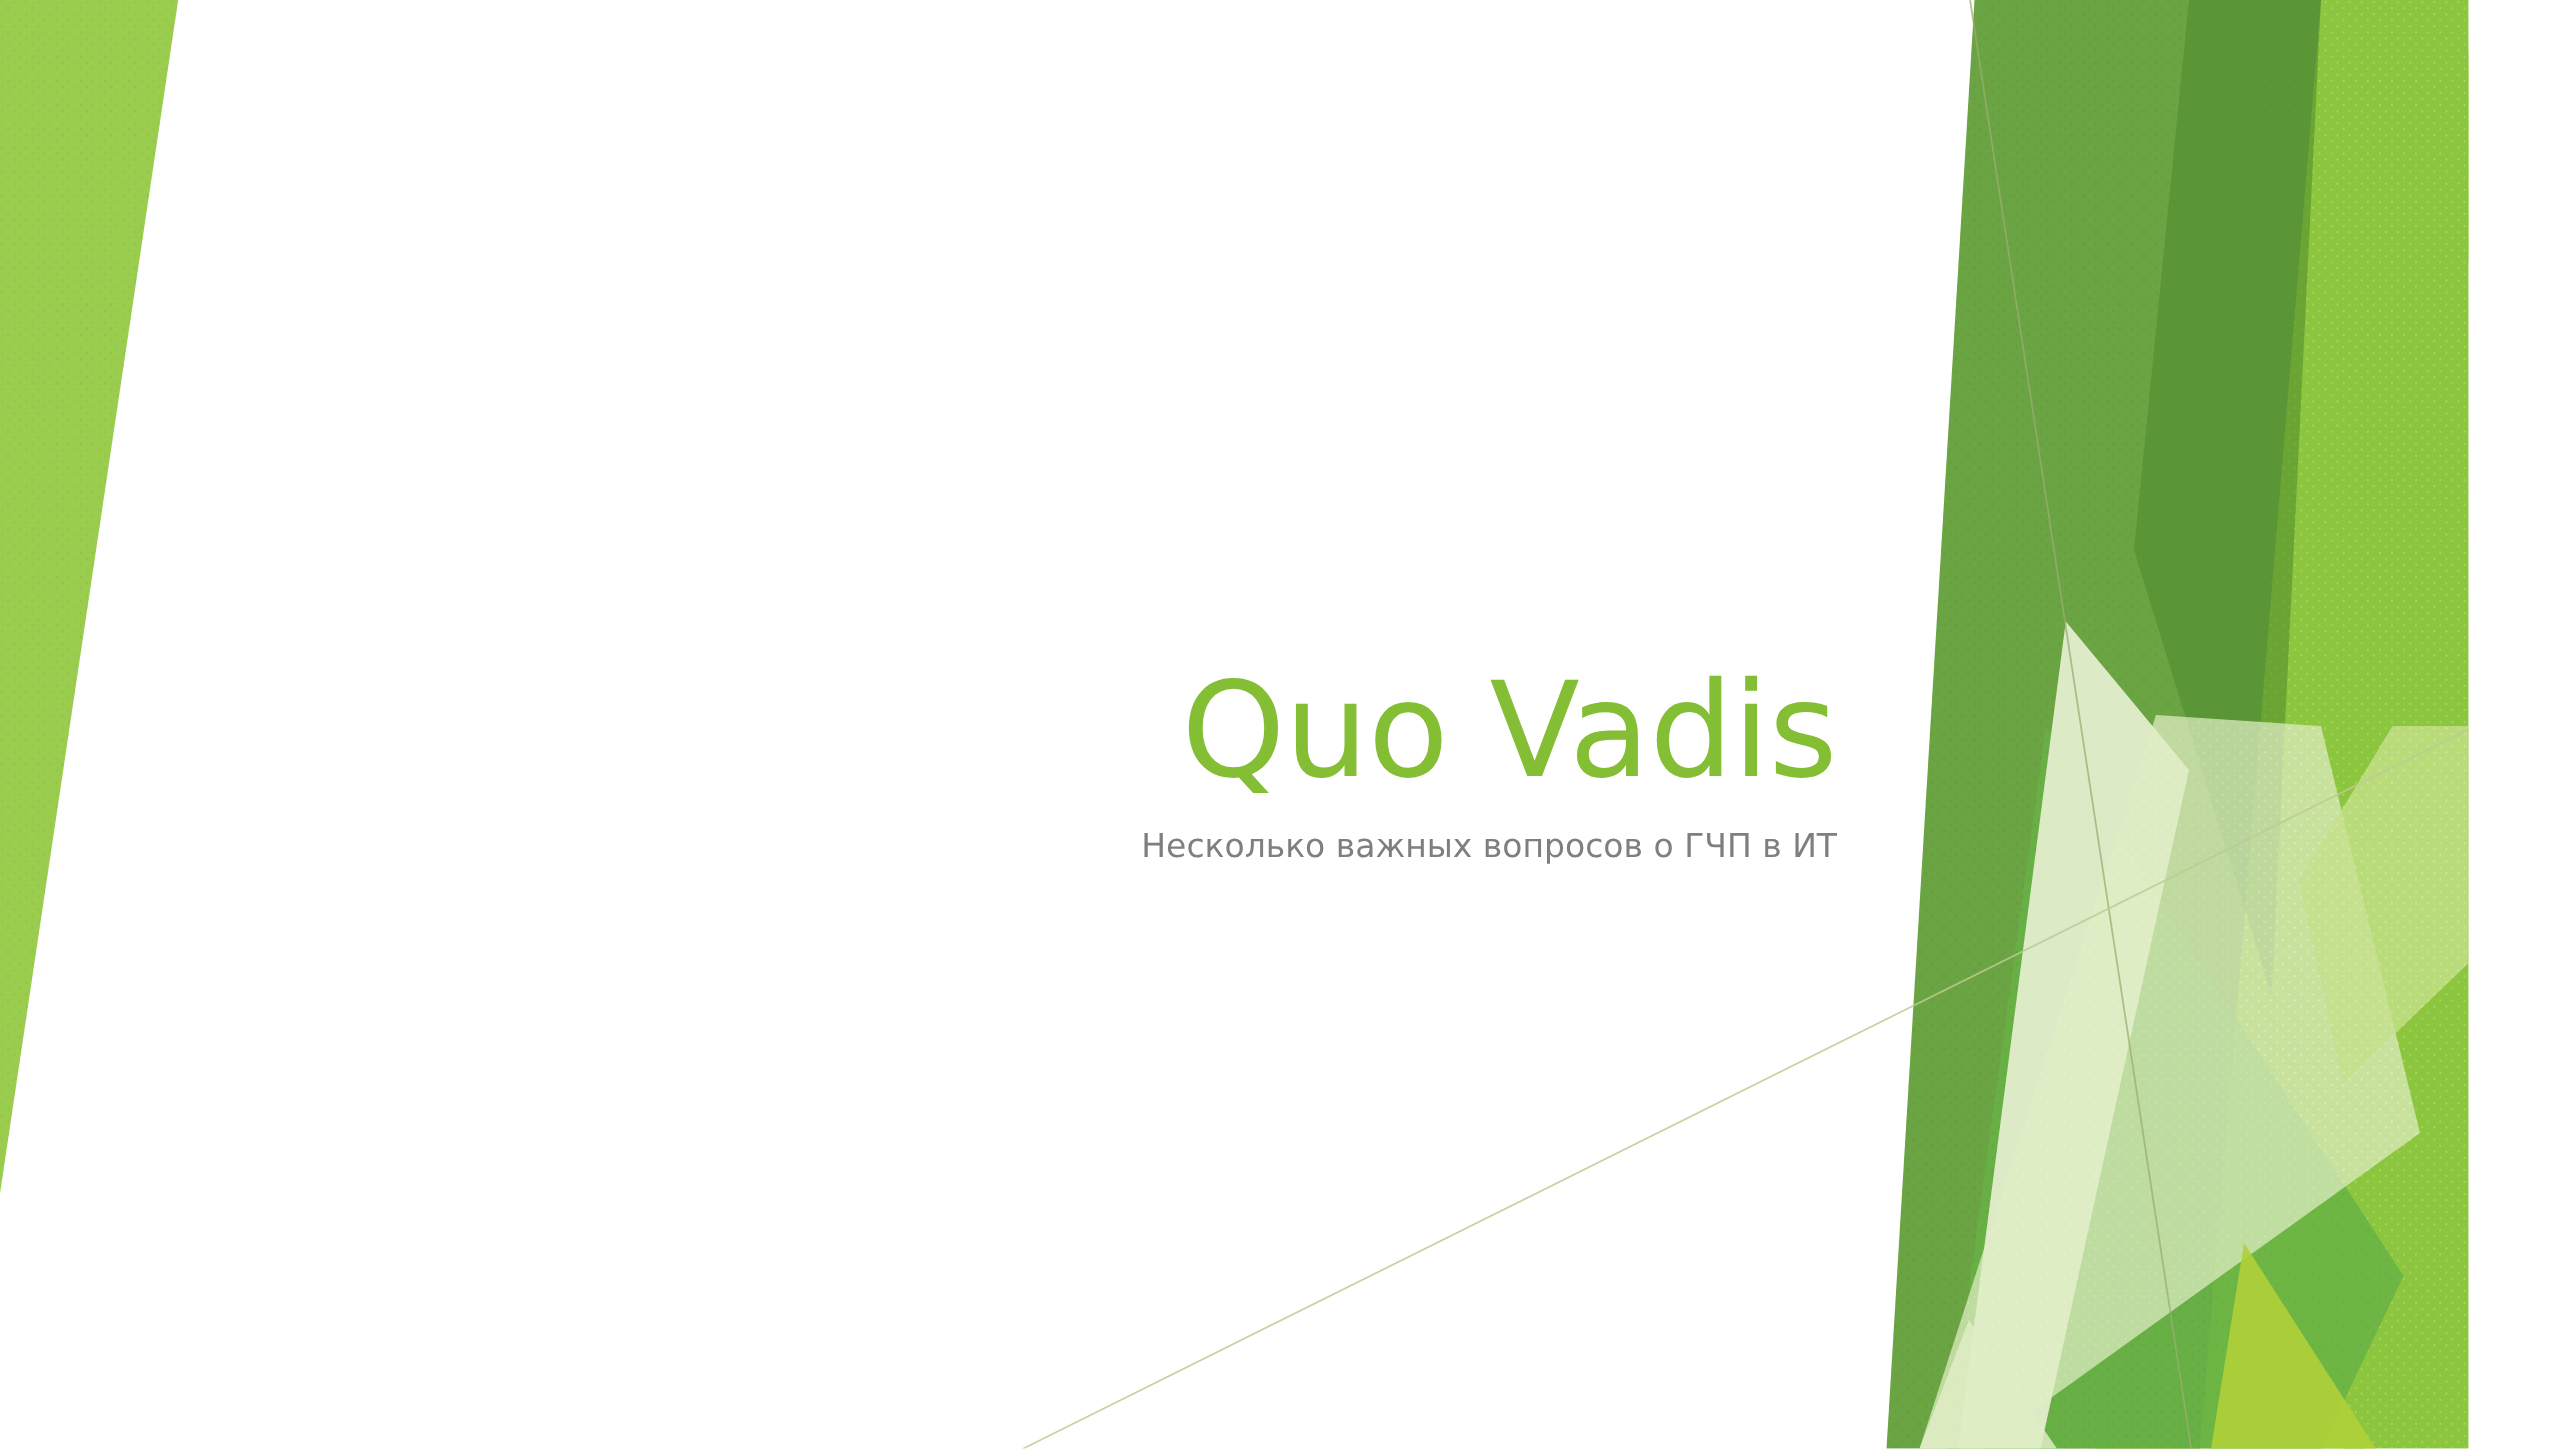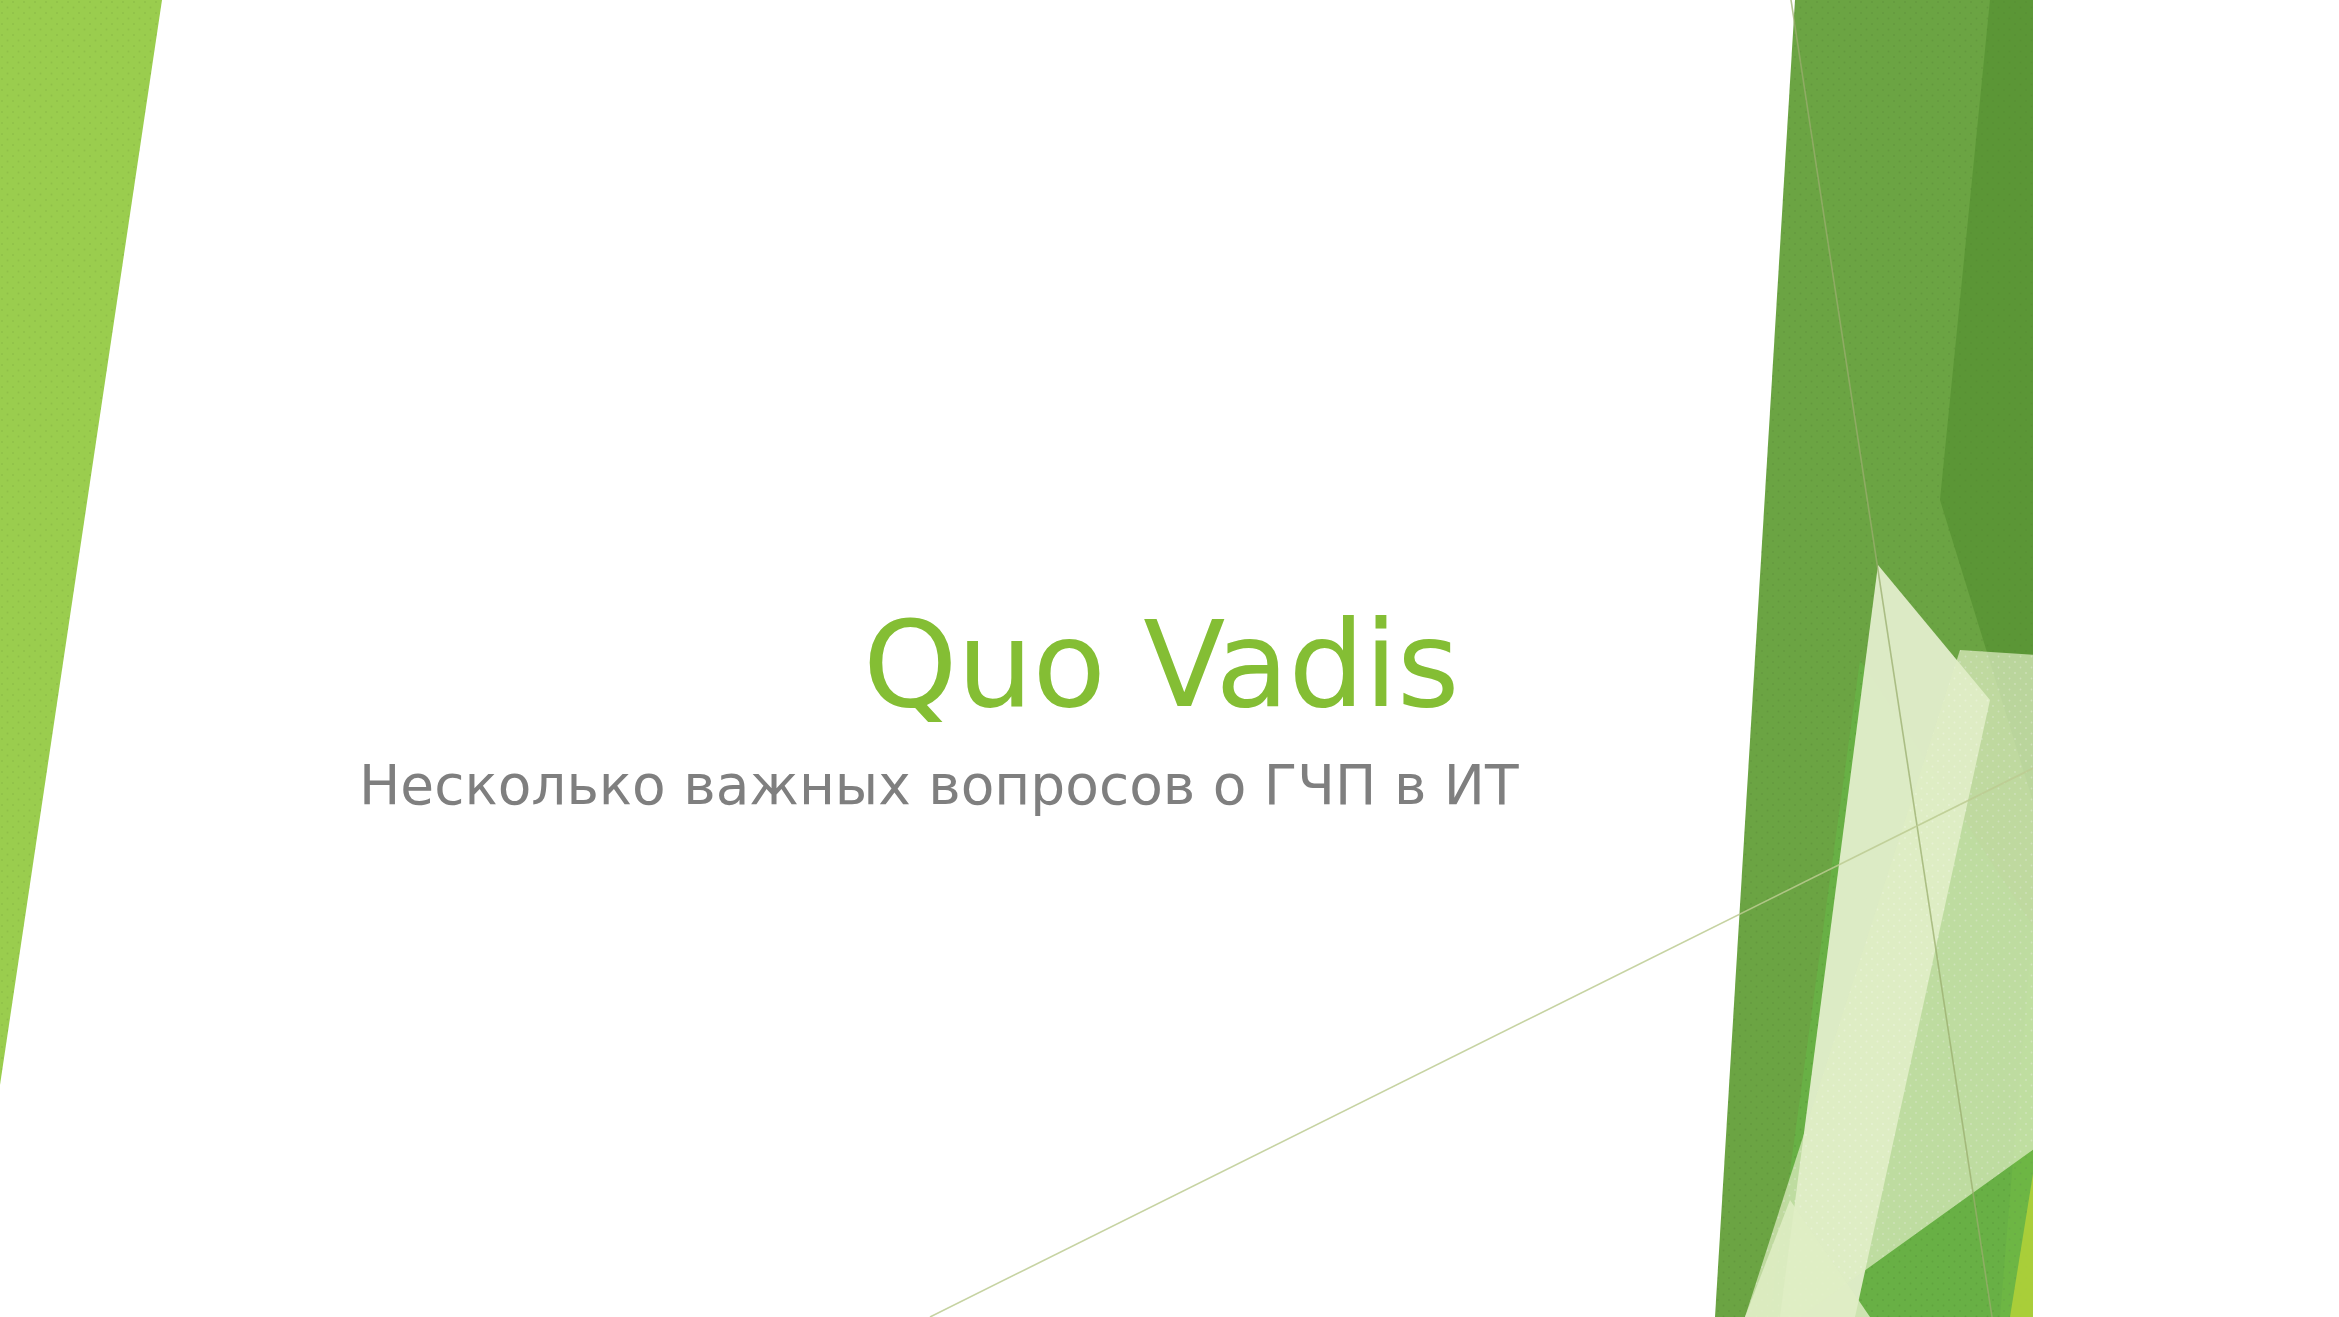--- a/index.html
+++ b/index.html
@@ -2,21 +2,21 @@
 <html><head>
 <meta charset="utf-8">
 <style>
   html, body {
     margin: 0;
     padding: 0;
     background: #ffffff;
   }
   #slide {
     position: relative;
-    width: 2033px;
+    width: 2244px;
     height: 1317px;
     background: #ffffff;
     overflow: hidden;
     font-family: "Liberation Sans", sans-serif;
   }
   #bg-art {
     position: absolute;
     inset: 0;
     width: 2339px;
     height: 1317px;
@@ -37,21 +37,21 @@
     font-size: 120px;
     line-height: 1.08;
     letter-spacing: -0.5px;
     color: #84be34;
     white-space: nowrap;
   }
   #slide-subtitle {
     margin: 22px 0 16px 0;
     font-family: "DejaVu Sans", "Liberation Sans", sans-serif;
     font-weight: 400;
-    font-size: 55px;
+    font-size: 30px;
     line-height: 1.2;
     color: #7f7f7f;
     white-space: nowrap;
   }
 </style>
 </head>
 <body>
 
 <div id="slide">
 

